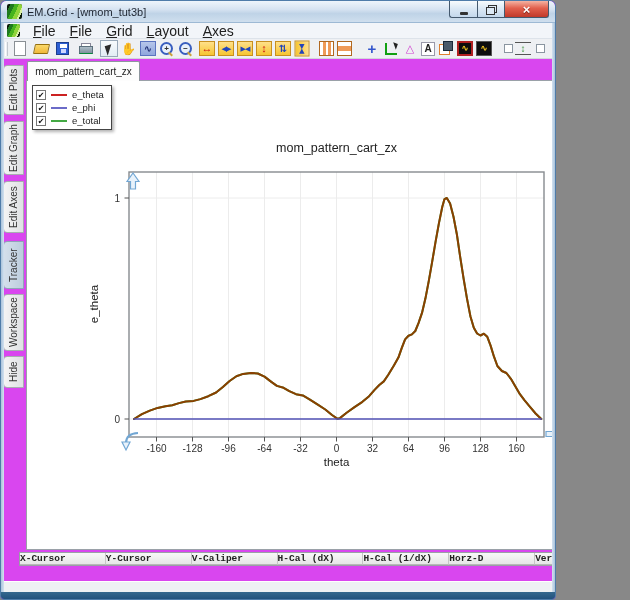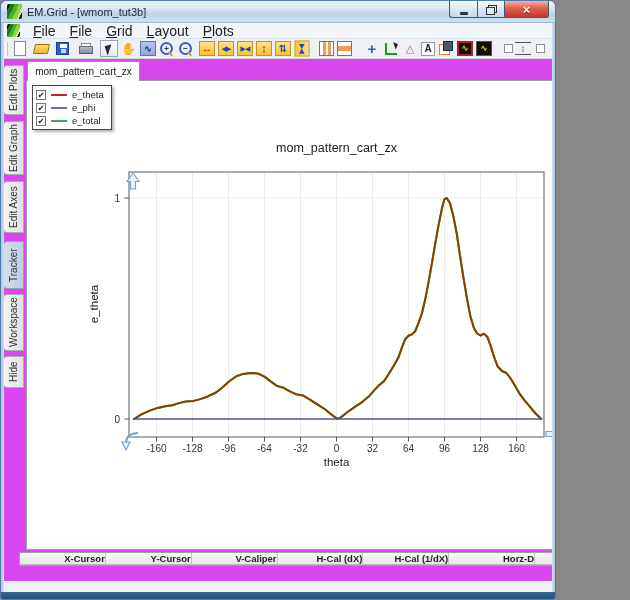--- a/index.html
+++ b/index.html
@@ -104,22 +104,22 @@
   
   .legend{position:absolute;left:31px;top:84px;z-index:4;background:#fff;border:1px solid #444;
      box-shadow:2px 2px 3px rgba(0,0,0,.3);padding:2px 7px 2px 3px;}
   .lrow{display:flex;align-items:center;height:13px;}
   .lcheck{width:10px;height:10px;background:#fff;border:1px solid #777;font-size:8px;line-height:9px;text-align:center;color:#111;flex:0 0 auto;}
   .lswatch{width:16px;height:2px;margin:0 5px;flex:0 0 auto;}
   .llabel{font-size:9.5px;color:#222;}
   
   .readout{position:absolute;left:18px;top:551px;width:603px;border:1px solid #9aa0a6;background:#fdfdfd;}
   .rhead,.rvals{display:grid;grid-template-columns:repeat(7,1fr);}
-  .rhead>div{height:12px;font-size:9.5px;font-weight:bold;color:#222;text-align:right;line-height:12px;
-     background:linear-gradient(#f8f8f8,#e6e6e6);border-right:1px solid #c6c6c6;border-bottom:1px solid #b8b8b8;overflow:hidden;}
+  .rhead>div{height:12px;font-size:9.5px;font-weight:bold;color:#222;text-align:left;line-height:12px;
+     background:linear-gradient(#f8f8f8,#e6e6e6);border-right:1px solid #c6c6c6;border-bottom:1px solid #b8b8b8;overflow:hidden;font-family:Liberation Mono, monospace;}
   .rvals>div{height:13px;font-size:10px;color:#111;text-align:center;line-height:13px;border-right:1px solid #dcdcdc;}
   .rhead>div:last-child,.rvals>div:last-child{border-right:none;}
   .statusbar{position:absolute;left:1px;top:580px;width:626px;height:12px;background:#eef1f4;border-top:1px solid #fff;}
   .sgrip{position:absolute;right:3px;bottom:1px;font-size:8px;color:#b4bfca;}
   .frame-left{position:absolute;left:0;top:22px;width:3px;height:570px;background:linear-gradient(to right,#a9c2da,#d3e2f0);}
   .frame-right{position:absolute;right:0;top:22px;width:3px;height:570px;background:linear-gradient(to left,#a9c2da,#d3e2f0);}
   .frame-bottom{position:absolute;left:0;top:591px;width:100%;height:9px;
      background:linear-gradient(#35688e,#1c4c79);border-radius:0 0 4px 4px;}
 </style>
 </head>
@@ -142,21 +142,21 @@
         </div>
     </div>
   </div>
 
   <div class="menubar">
     <span class="app-icon mdi-doc-icon"></span>
     <span class="menu-item">File</span>
     <span class="menu-item">File</span>
     <span class="menu-item">Grid</span>
     <span class="menu-item">Layout</span>
-    <span class="menu-item">Plots</span>
+    <span class="menu-item">Axes</span>
     <div class="mdi-group">
       <div class="mdi-btn">
           <span class="mdi-minbar"></span>
         </div>
       <div class="mdi-btn">
           <span class="mdi-restore"></span>
         </div>
       <div class="mdi-btn">×</div>
     </div>
   </div>

